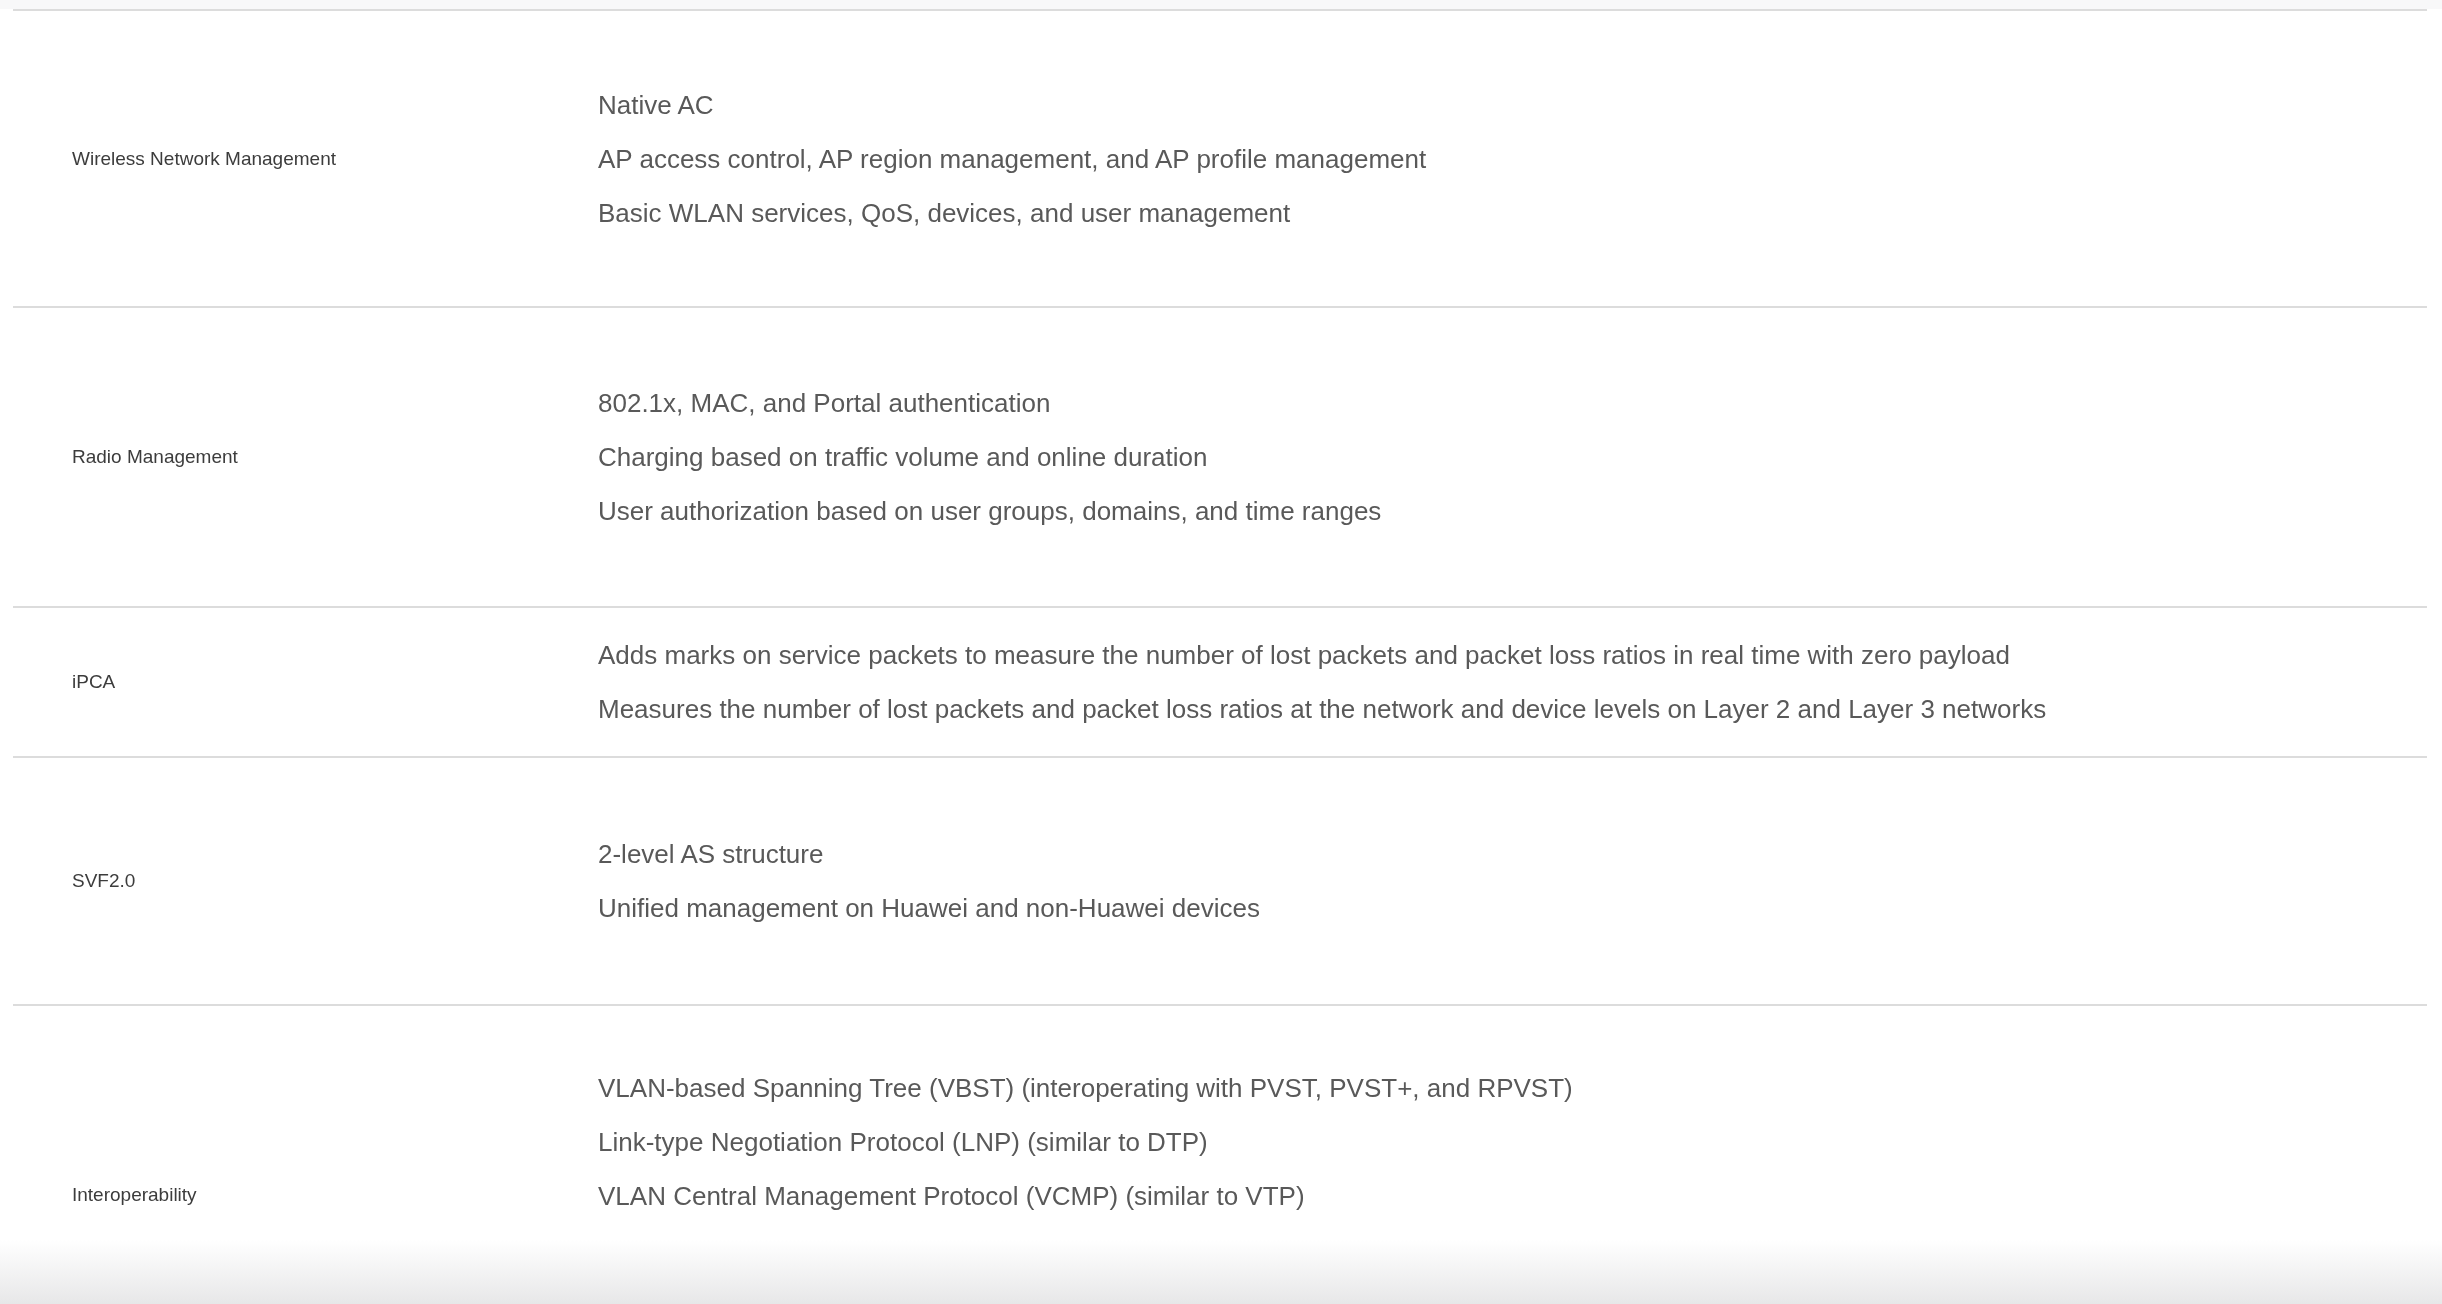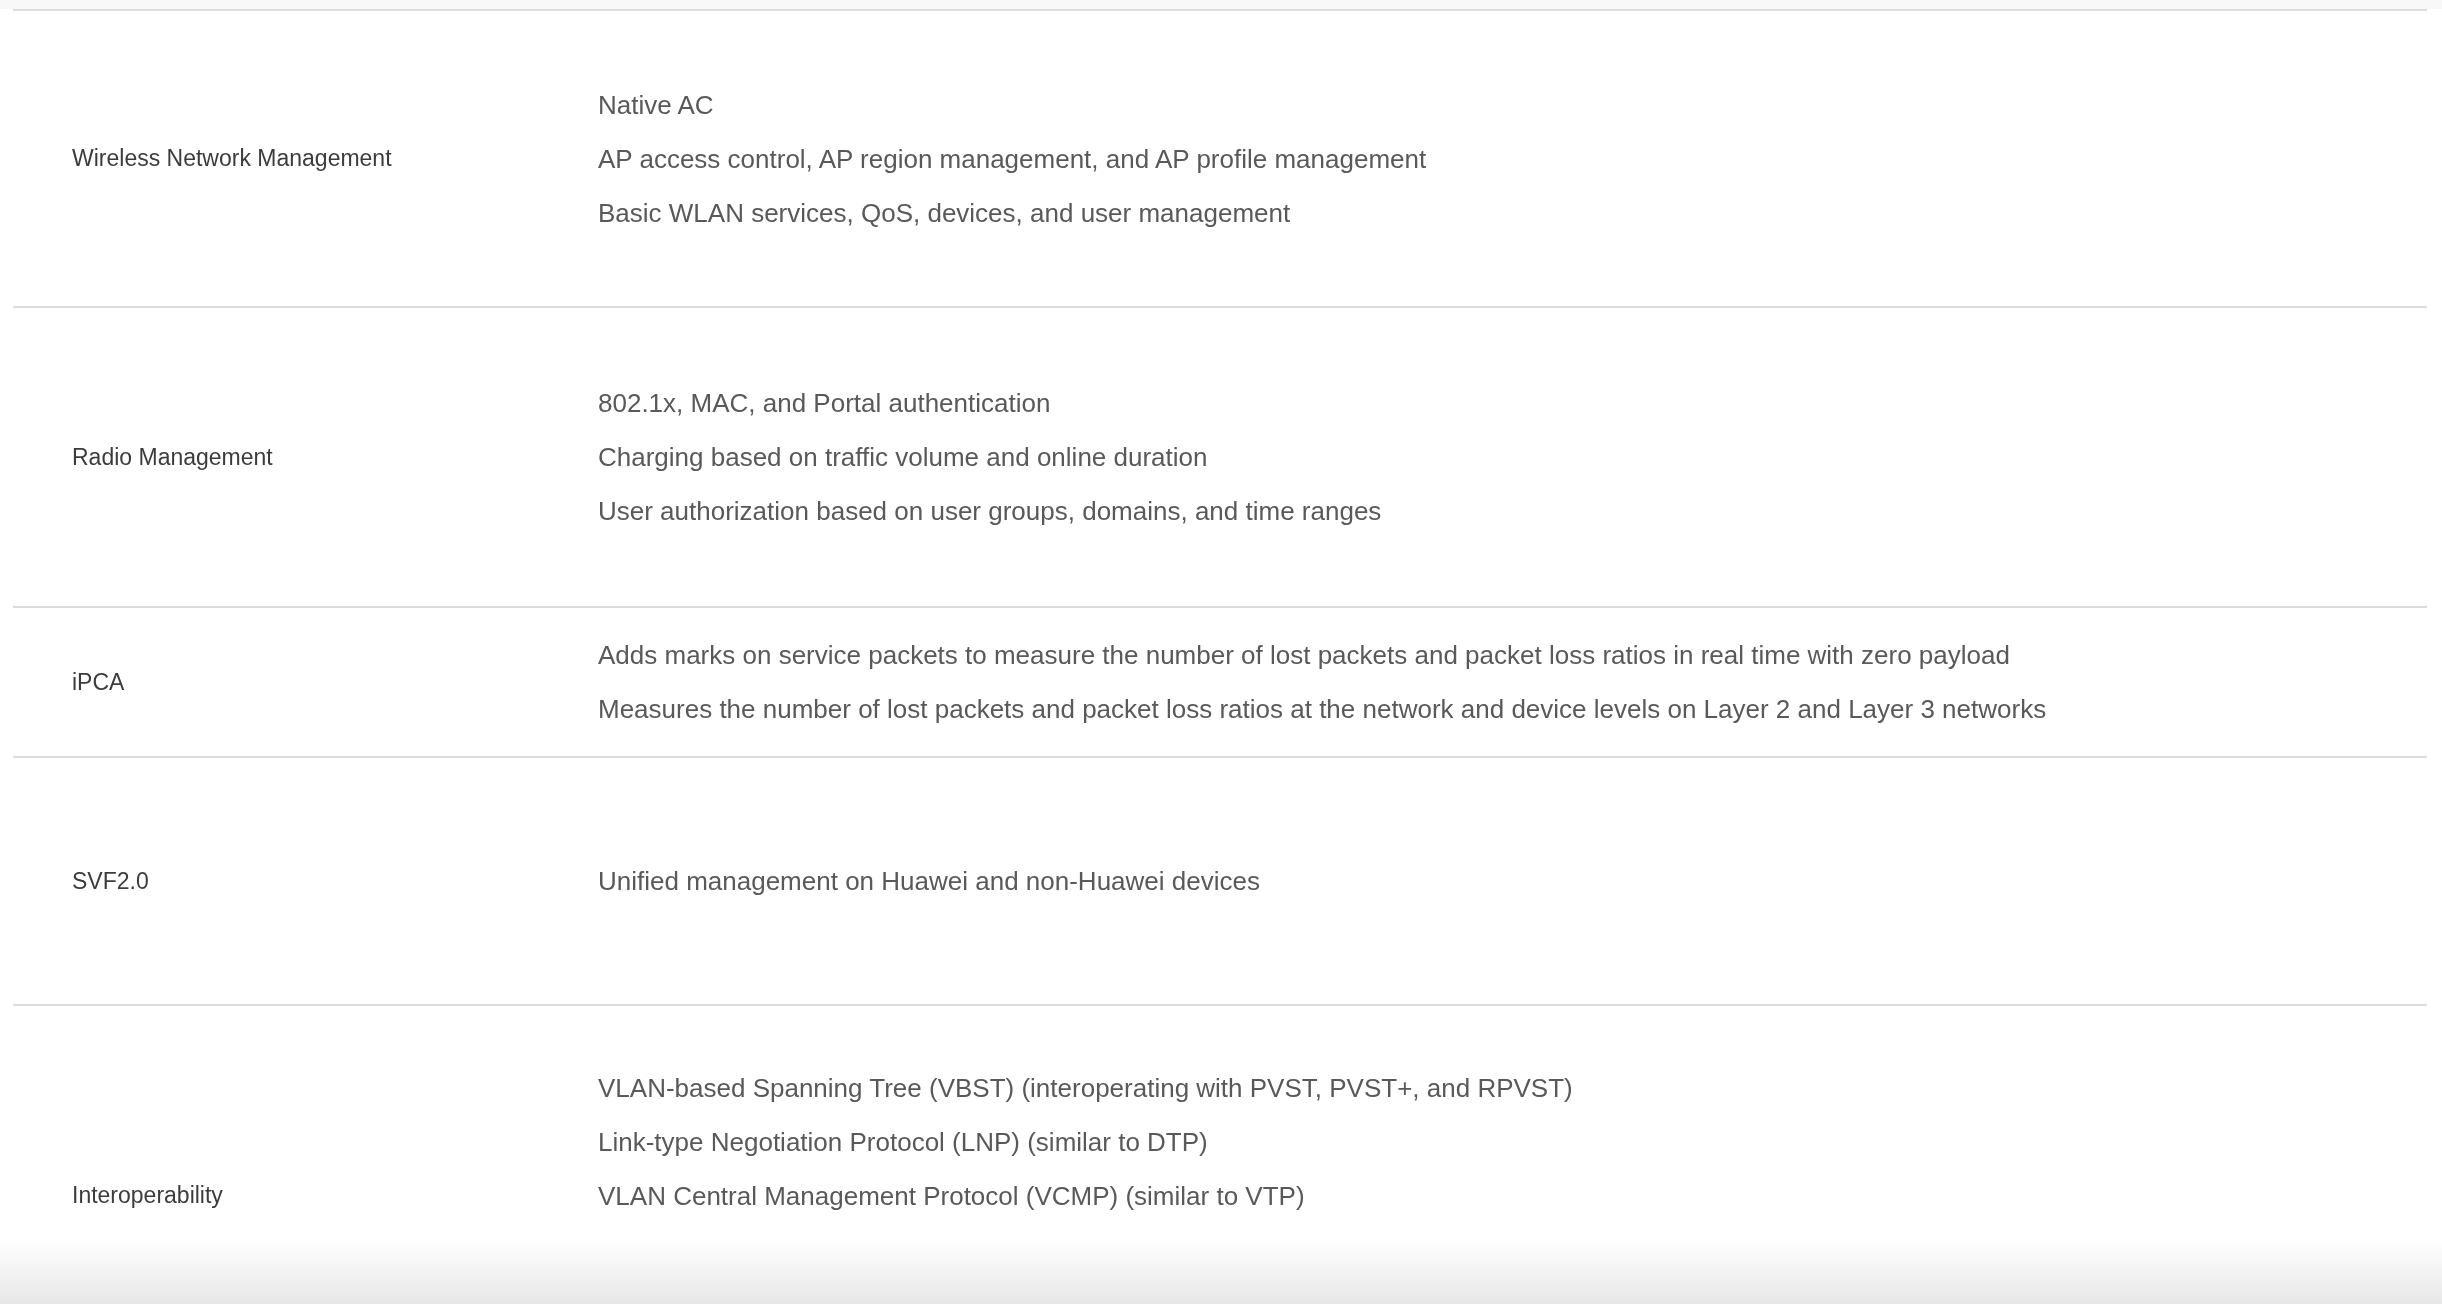--- a/index.html
+++ b/index.html
@@ -33,21 +33,21 @@
   .row.r3 { height: 150px; }
   .row.r4 { height: 248px; }
   .row.r5 { height: 380px; }
   .cell-label {
     width: 585px;
     min-width: 585px;
     padding-left: 59px;
     box-sizing: border-box;
     display: flex;
     align-items: center;
-    font-size: 23px;
+    font-size: 19px;
     color: #3c3c3c;
   }
   .cell-desc {
     flex: 1;
     display: flex;
     flex-direction: column;
     justify-content: center;
   }
   .row.r5 .cell-desc {
     justify-content: flex-start;
@@ -107,20 +107,21 @@
       <p class="line">Adds marks on service packets to measure the number of lost packets and packet loss ratios in real time with zero payload</p>
       <p class="line">Measures the number of lost packets and packet loss ratios at the network and device levels on Layer 2 and Layer 3 networks</p>
     </div>
   </div>
 
   <div class="row r4">
     <div class="cell-label">
       <span>SVF2.0</span>
     </div>
     <div class="cell-desc">
+      <p class="line">2-level AS structure</p>
       <p class="line">Unified management on Huawei and non-Huawei devices</p>
     </div>
   </div>
 
   <div class="row r5">
     <div class="cell-label">
       <span>Interoperability</span>
     </div>
     <div class="cell-desc">
       <p class="line">VLAN-based Spanning Tree (VBST) (interoperating with PVST, PVST+, and RPVST)</p>

